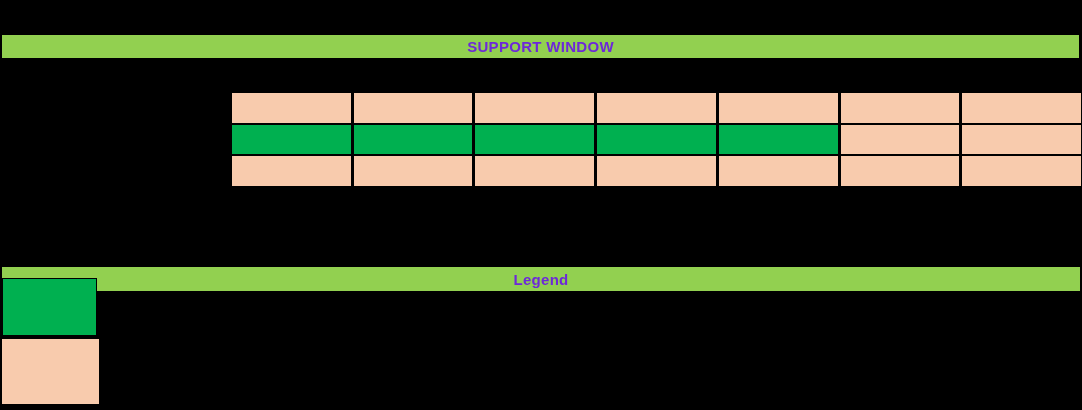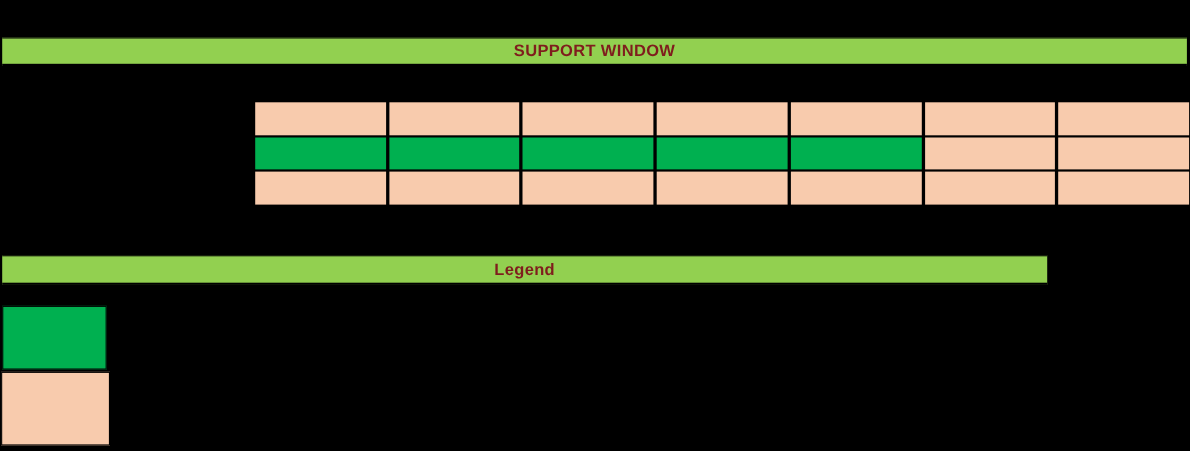--- a/index.html
+++ b/index.html
@@ -20,34 +20,34 @@
     display: flex;
     align-items: center;
     justify-content: center;
     border-top: 1px solid #000000;
     border-bottom: 2px solid #000000;
     box-sizing: border-box;
   }
   .bar span {
     font-weight: bold;
     font-size: 15px;
-    color: #7f1d1d;
+    color: #6d28d9;
     letter-spacing: 0.3px;
     white-space: nowrap;
   }
   .header-bar {
     left: 2px;
     top: 34px;
     width: 1077px;
     height: 26px;
   }
   .legend-bar {
     left: 2px;
-    top: 232px;
-    width: 950px;
+    top: 266px;
+    width: 1078px;
     height: 27px;
   }
   .support-grid {
     position: absolute;
     left: 232px;
     top: 93px;
     width: 849px;
     height: 93px;
     display: grid;
     grid-template-columns: repeat(7, 1fr);

